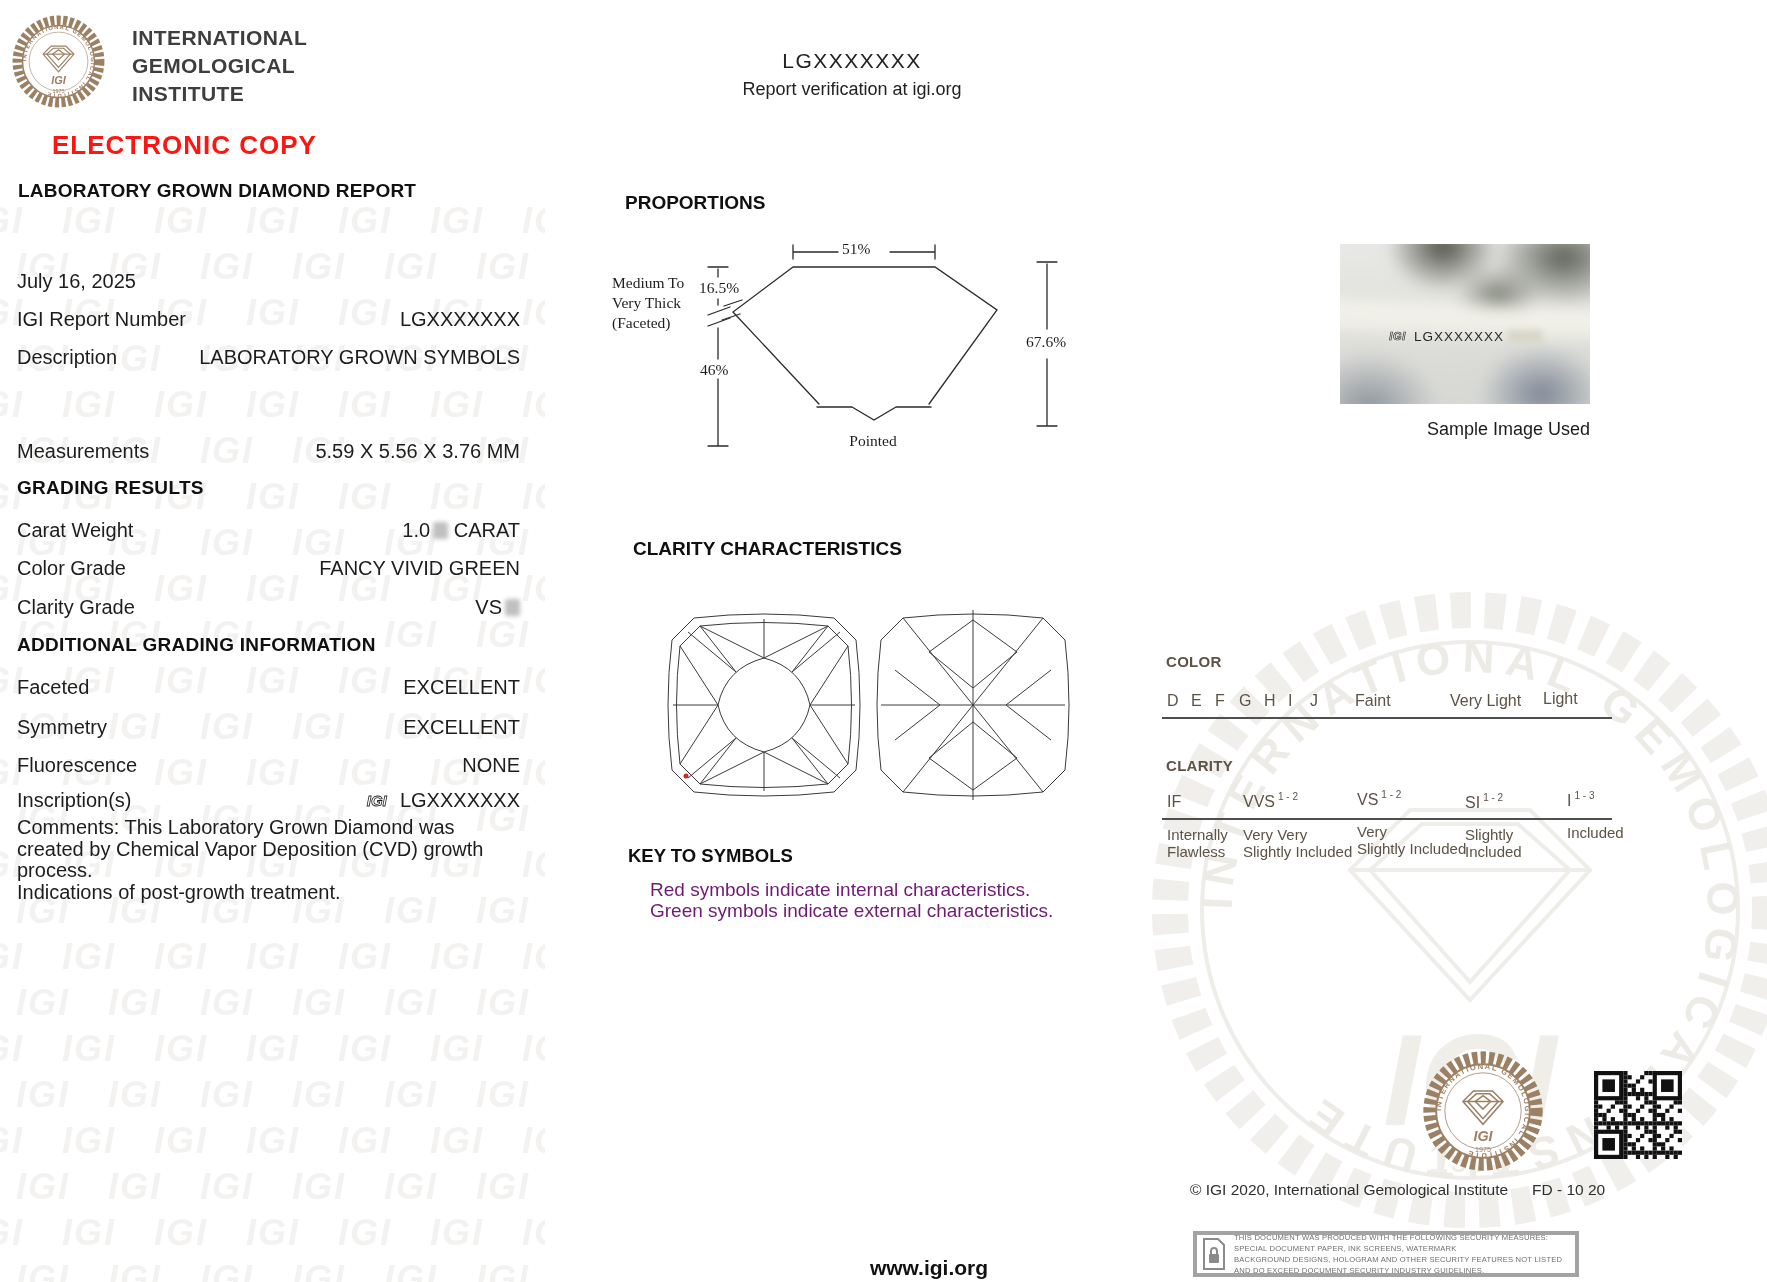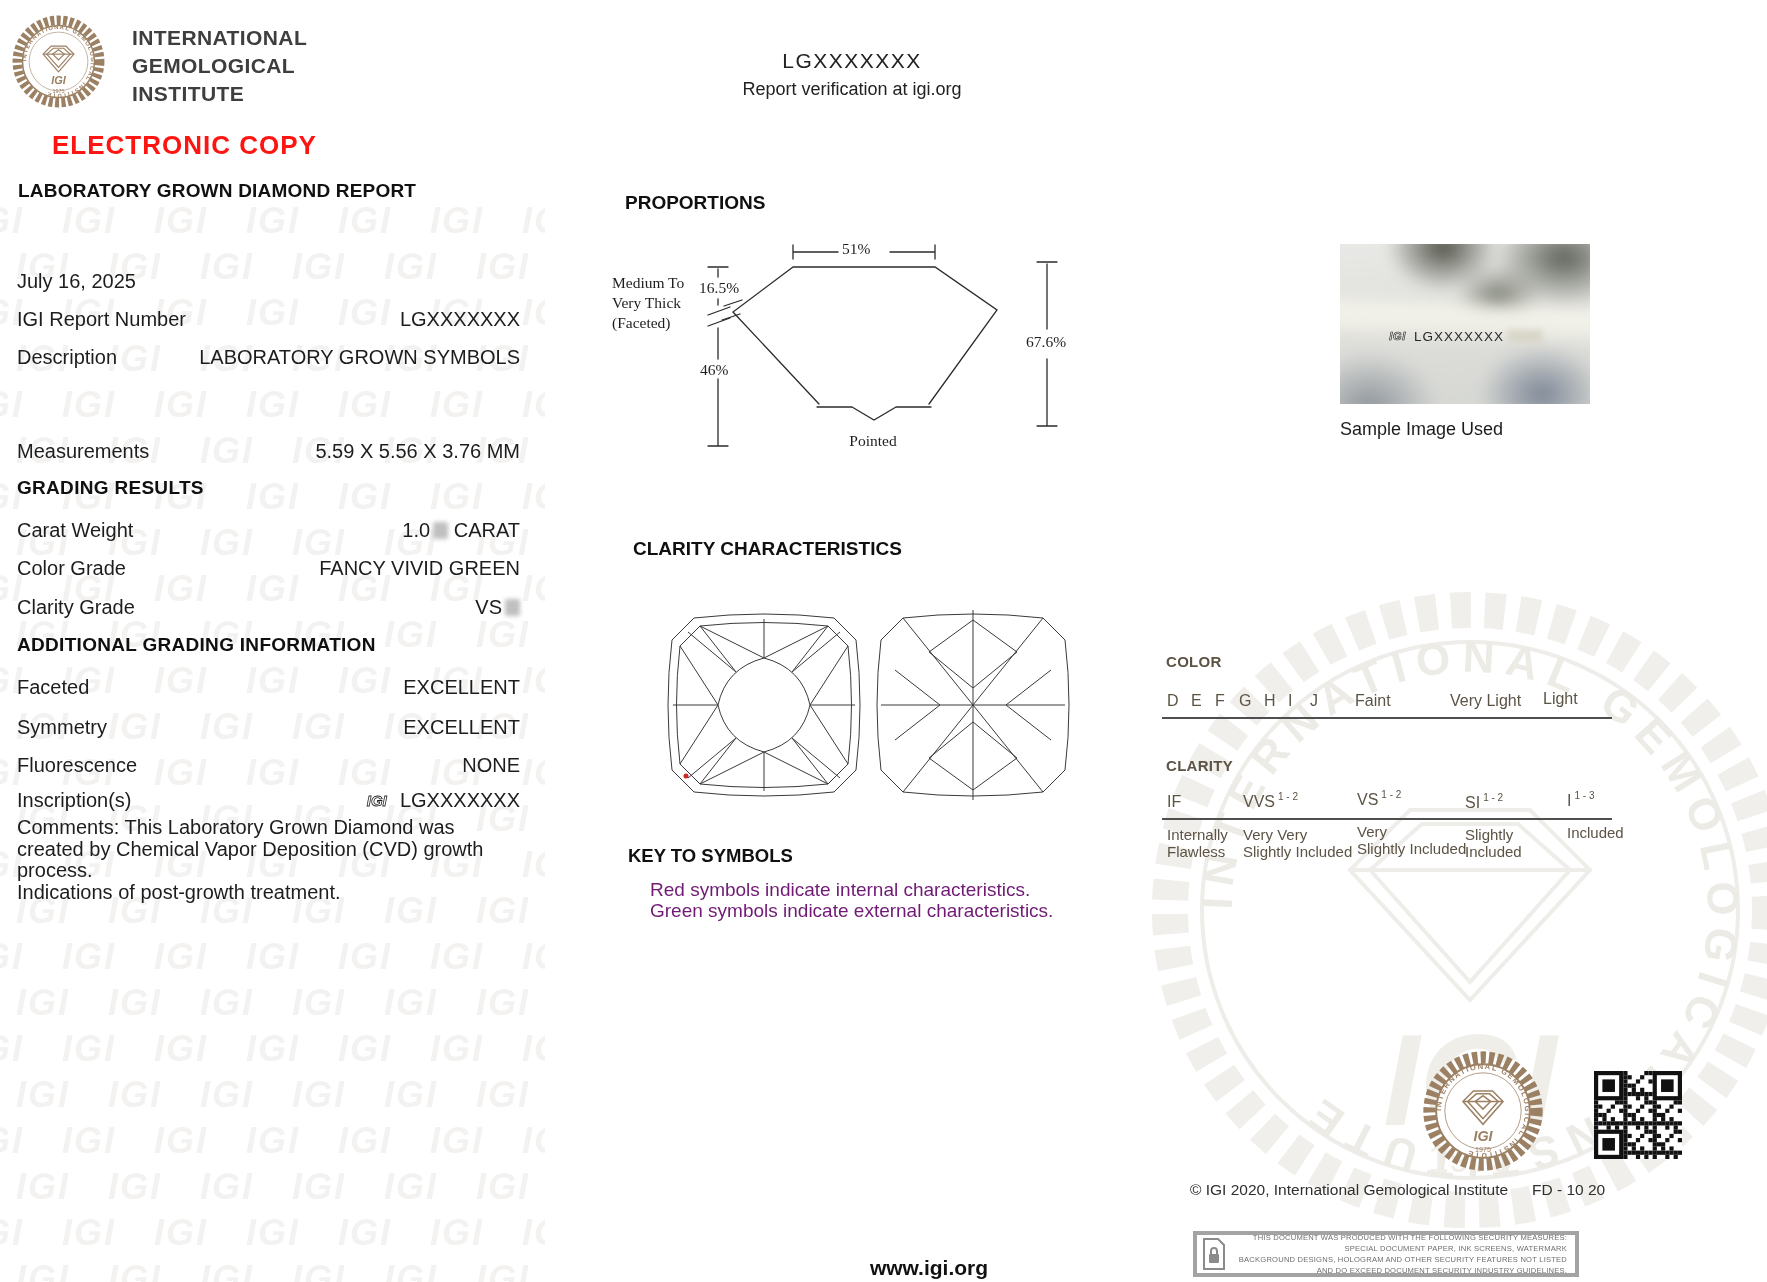--- a/index.html
+++ b/index.html
@@ -54,41 +54,41 @@
       radial-gradient(90px 70px at 78% 88%, #7e8796 0%, rgba(126,135,150,0) 70%),
       radial-gradient(100px 80px at 15% 95%, #8f959c 0%, rgba(143,149,156,0) 70%),
       radial-gradient(75px 60px at 42% 8%, #4f5248 0%, rgba(79,82,72,0) 75%),
       radial-gradient(95px 65px at 86% 14%, #5d6158 0%, rgba(93,97,88,0) 75%),
       radial-gradient(60px 45px at 62% 35%, #7b7f74 0%, rgba(123,127,116,0) 70%),
       linear-gradient(175deg, #eaeae8 0%, #dfdfdb 45%, #d4d6d2 100%);}
   .sample-insc{position:absolute;left:0;top:53%;width:100%;text-align:center;font-size:13.5px;color:#26262a;
                letter-spacing:1px;display:flex;justify-content:center;align-items:center;gap:4px;}
   .sample-glyph{width:22px;height:14px;}
   .rd2{display:inline-block;width:34px;height:13px;background:#d8d6c8;filter:blur(3px);}
-  .sample-caption{position:absolute;left:1340px;top:419px;width:250px;text-align:left;font-size:18px;color:#1c1c1c;}
+  .sample-caption{position:absolute;left:1340px;top:419px;width:250px;text-align:right;font-size:18px;color:#1c1c1c;}
 
   
   .scales{position:absolute;left:1162px;top:645px;width:470px;height:240px;color:#5c5345;}
   .scale-title{position:absolute;font-size:15px;font-weight:bold;letter-spacing:.3px;}
   .sc-item{position:absolute;font-size:16px;white-space:nowrap;}
   .rule{position:absolute;left:0;width:450px;height:2px;background:#4f4f4f;}
   .sup{font-size:10px;vertical-align:7px;margin-left:3px;letter-spacing:0;}
   .desc{position:absolute;font-size:15px;line-height:16.5px;width:110px;}
 
   
   .wm-seal{position:absolute;left:1120px;top:560px;width:700px;height:700px;pointer-events:none;}
 
   
   .foot-seal{position:absolute;left:1420px;top:1048px;width:126px;height:126px;}
   .qr{position:absolute;left:1594px;top:1071px;width:88px;height:88px;}
   .copyright{position:absolute;left:1190px;top:1181px;font-size:15.5px;color:#2f2f2f;}
   .form-code{position:absolute;left:1532px;top:1181px;font-size:15.5px;color:#2f2f2f;}
   .website{position:absolute;left:829px;top:1256px;width:200px;text-align:center;font-size:21px;font-weight:bold;color:#111;}
   .sec-bar{position:absolute;left:1193px;top:1231px;width:386px;height:46px;box-sizing:border-box;
-           border:4px solid #a3a3a3;background:#fff;display:flex;align-items:center;gap:8px;padding:2px 8px 2px 5px;text-align:right;}
+           border:4px solid #a3a3a3;background:#fff;display:flex;align-items:center;gap:8px;padding:2px 8px 2px 5px;}
   .sec-icon{width:24px;height:32px;flex:0 0 auto;}
   .sec-text{font-size:7.6px;line-height:11px;color:#6e6e6e;letter-spacing:.2px;}
 </style>
 </head>
 <body>
 
 <div class="page">
 
   <div class="left-watermark">
       <span class="wm-tile" style="left: -30px; top: 0px;">IGI</span>

